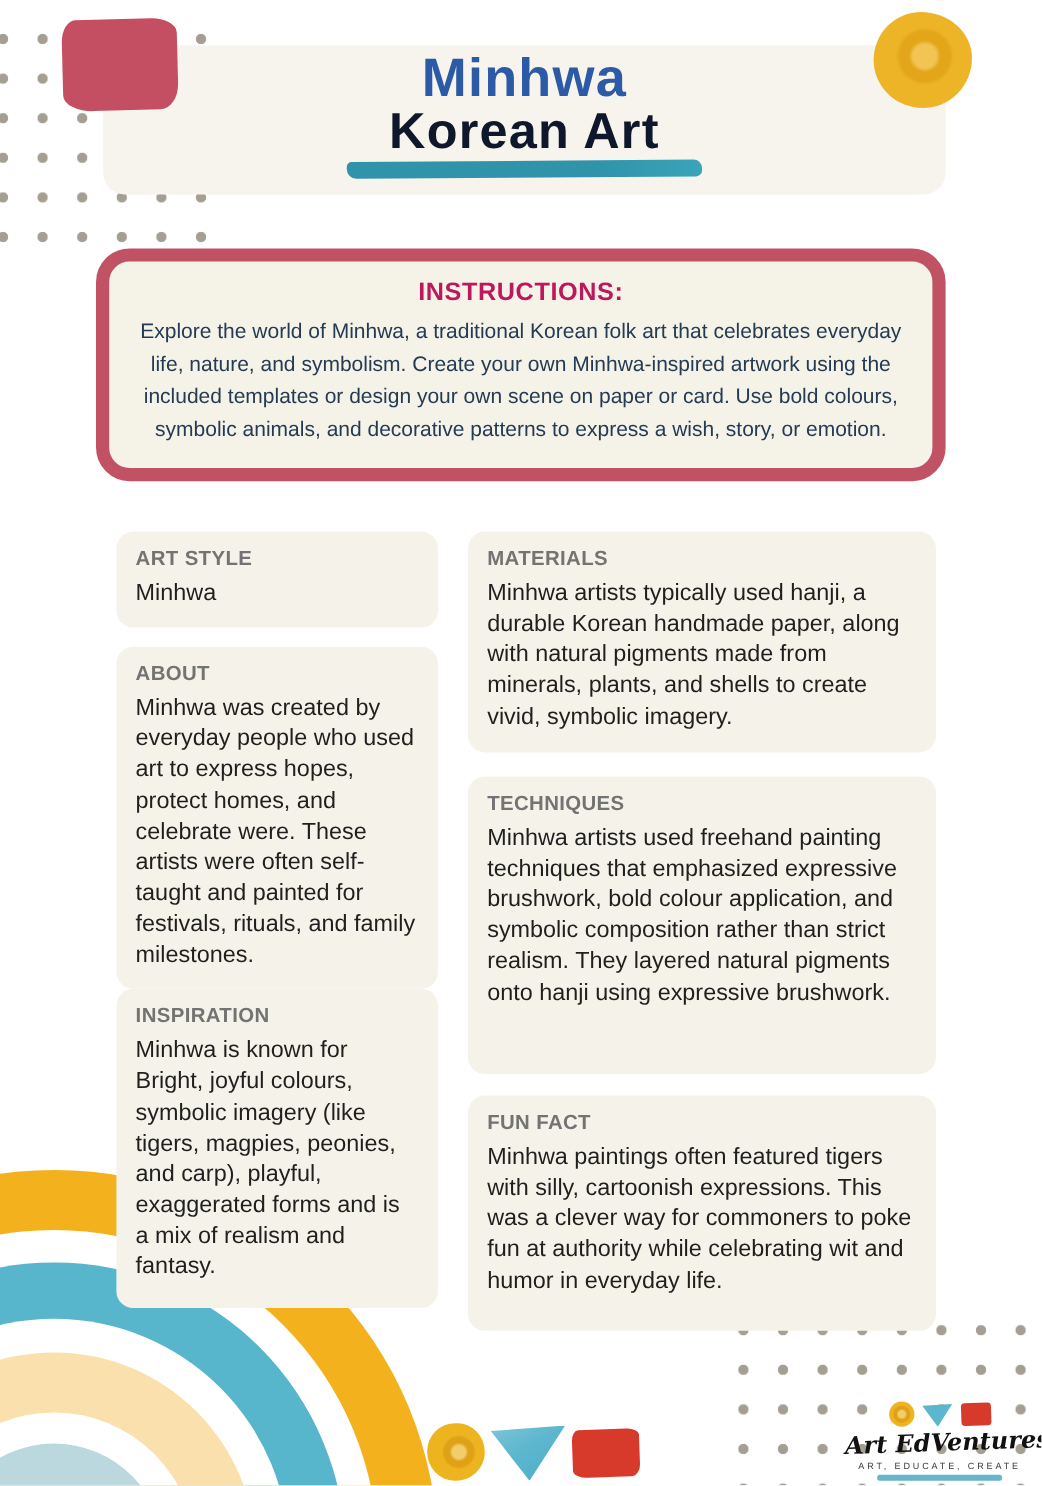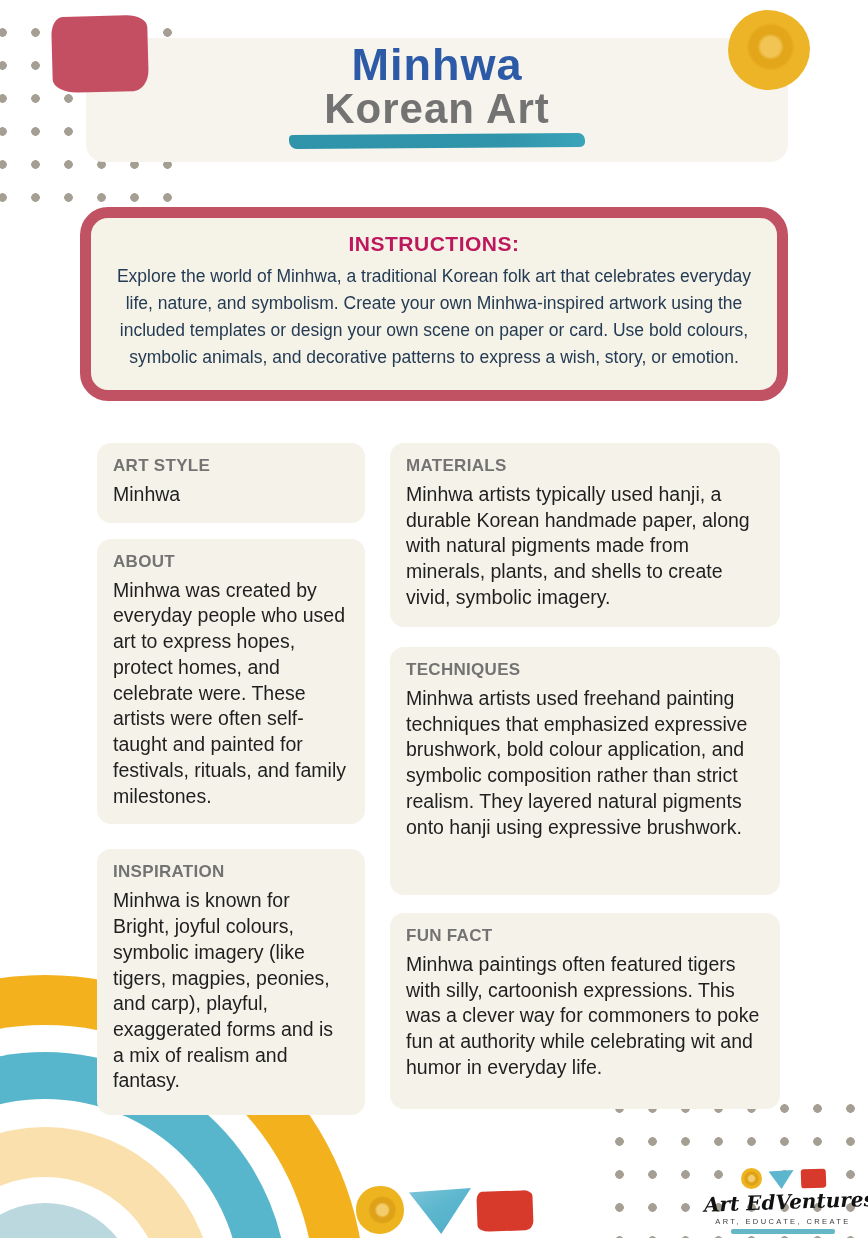--- a/index.html
+++ b/index.html
@@ -34,21 +34,21 @@
     background:#f6f4ec;border-radius:18px;
     text-align:center;
   }
   .title-line1{
     margin-top:4px;
     font-size:45px;font-weight:bold;letter-spacing:1px;
     color:#2d5aa6;line-height:1.0;
   }
   .title-line2{
     font-size:42px;font-weight:bold;letter-spacing:1px;
-    color:#737373;line-height:1.05;
+    color:#0f172a;line-height:1.05;
   }
   .title-underline{
     width:296px;height:14px;margin:3px auto 0;
     background:linear-gradient(90deg,#1e8ba4 70%, #2a9db5 100%);
     border-radius:4px 7px 5px 8px;
     transform:rotate(-0.4deg);
     opacity:.92;
   }
   
   .swatch-rose{
@@ -97,21 +97,21 @@
   .card-heading{
     font-size:17px;font-weight:bold;letter-spacing:.3px;
     color:#737373;
   }
   .card-body{
     margin-top:6px;
     font-size:19.5px;line-height:1.32;
     color:#1f1f1f;
   }
   .col-left .card-art-style{min-height:60px;margin-bottom:16px;}
-  .col-left .card-about{min-height:280px;margin-bottom:25px;}
+  .col-left .card-about{min-height:280px;}
   .col-left .card-inspiration{min-height:266px;}
   .col-right .card-materials{min-height:184px;margin-bottom:20px;}
   .col-right .card-techniques{min-height:248px;margin-bottom:18px;}
   .col-right .card-fun-fact{min-height:196px;}
   
   .trio{position:absolute;z-index:1;left:356px;top:1184px;display:flex;align-items:flex-start;}
   .trio-circle{
     width:48px;height:48px;margin-top:2px;
     background:radial-gradient(circle at 55% 50%, #f3cd6b 0 15%, #dfa117 22% 34%, #edb41f 40% 100%);
     border-radius:50% 48% 52% 50% / 49% 51% 50% 50%;

